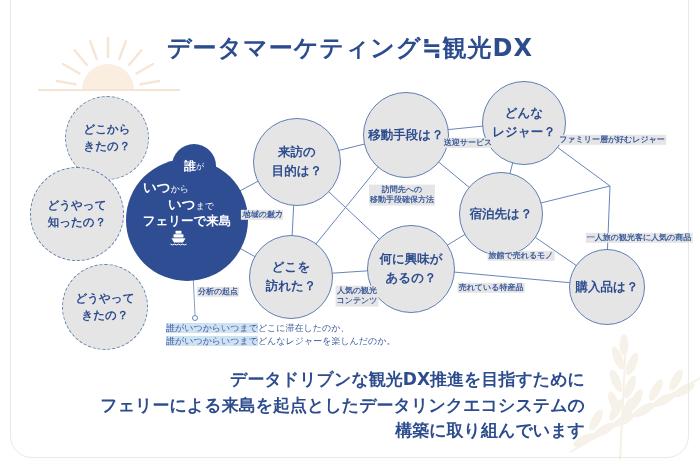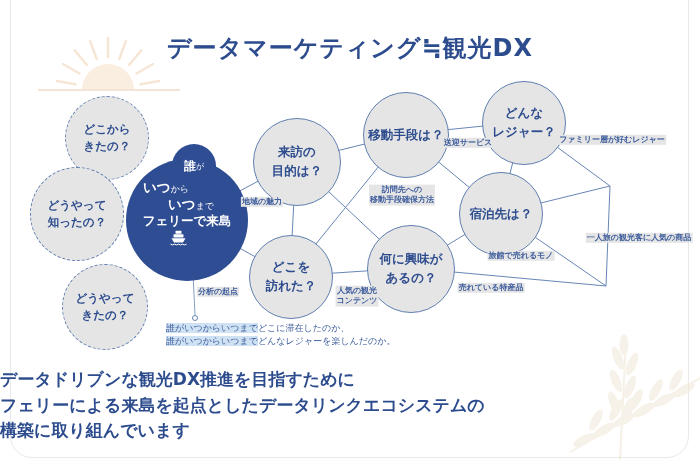--- a/index.html
+++ b/index.html
@@ -22,21 +22,21 @@
   .big{font-size:13.5px;font-weight:bold;}
   .small{font-size:9px;}
   .hub-badge{display:flex;align-items:center;justify-content:center;color:#fff;z-index:4;}
   .hub-main{text-align:center;font-size:12.5px;font-weight:bold;}
   .edge-label{position:absolute;transform:translate(-50%,-50%);
         font-size:8px;font-weight:600;line-height:1.3;color:var(--label,#3d5c9c);
         text-align:center;white-space:pre-line;background:#e5e5e5;padding:0 1px;z-index:5;}
   .annotation{position:absolute;left:166px;top:322px;font-size:9px;line-height:1.45;
         color:var(--label,#3d5c9c);z-index:5;}
   .hl{background:var(--highlight,#cfe2f3);}
-  .footer{position:absolute;top:367px;left:0;width:585px;text-align:left;
+  .footer{position:absolute;top:367px;left:0;width:585px;text-align:right;
         font-size:17px;font-weight:bold;line-height:1.5;color:var(--navy,#2d4c8e);z-index:5;}
 </style>
 </head>
 <body>
 
 <div class="stage">
 
   <div class="card"></div>
 
   <svg class="layer" width="700" height="473">
@@ -131,22 +131,23 @@
   <div class="node n" style="left:253px;top:118px;width:86px;height:86px;">来訪の
 目的は？</div>
   <div class="node n" style="left:363px;top:92px;width:84px;height:84px;">移動手段は？</div>
   <div class="node n" style="left:482px;top:81px;width:82px;height:82px;">どんな
 レジャー？</div>
   <div class="node n" style="left:459px;top:172px;width:82px;height:82px;">宿泊先は？</div>
   <div class="node n" style="left:367px;top:225px;width:86px;height:86px;">何に興味が
 あるの？</div>
   <div class="node n" style="left:249px;top:235px;width:82px;height:82px;">どこを
 訪れた？</div>
+  <div class="node n" style="left:569px;top:249px;width:74px;height:74px;">購入品は？</div>
 
-  <div class="edge-label" style="left:262px;top:202px;">地域の魅力</div>
+  <div class="edge-label" style="left:262px;top:215px;font-style:italic;">地域の魅力</div>
   <div class="edge-label" style="left:468px;top:143px;font-family:Liberation Serif, serif;">送迎サービス</div>
   <div class="edge-label" style="left:402px;top:195px;">訪問先への
 移動手段確保方法</div>
   <div class="edge-label" style="left:612px;top:140px;">ファミリー層が好むレジャー</div>
   <div class="edge-label" style="left:639px;top:238px;">一人旅の観光客に人気の商品</div>
   <div class="edge-label" style="left:521px;top:256px;">旅館で売れるモノ</div>
   <div class="edge-label" style="left:491px;top:288px;">売れている特産品</div>
   <div class="edge-label" style="left:357px;top:296px;">人気の観光
 コンテンツ</div>
   <div class="edge-label" style="left:218px;top:292px;">分析の起点</div>

